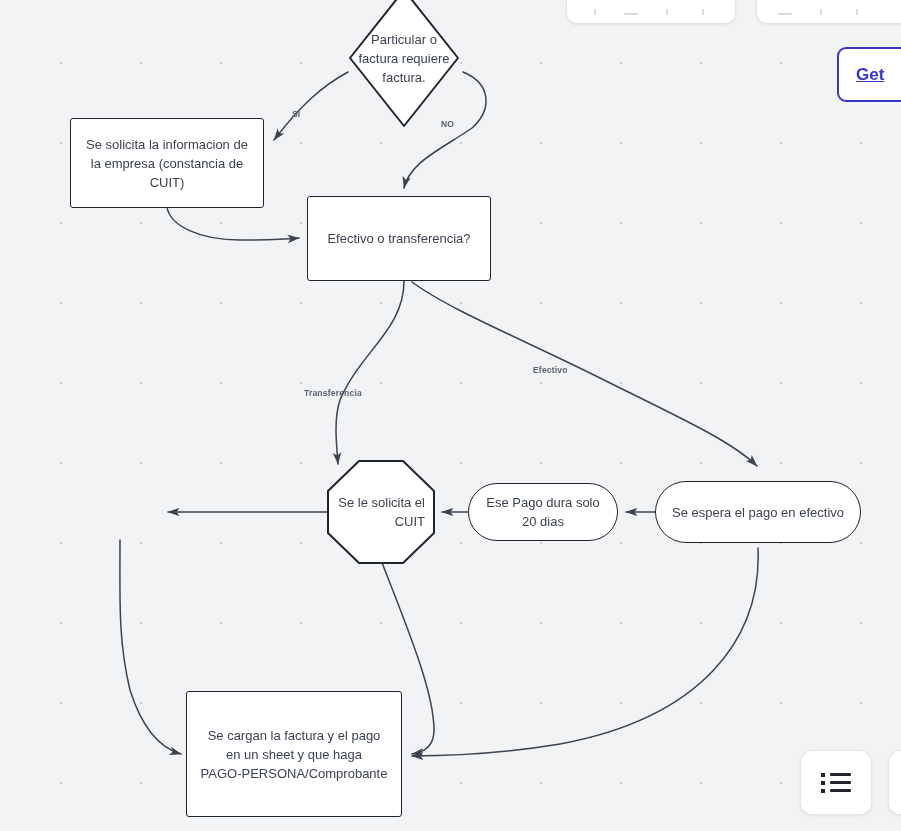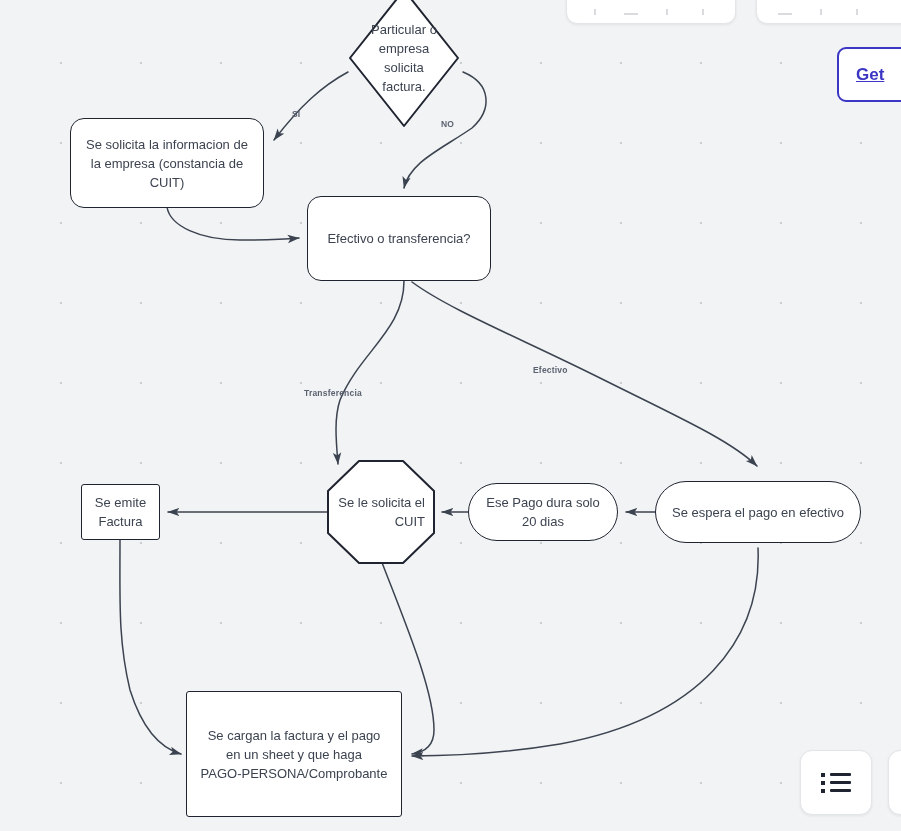--- a/index.html
+++ b/index.html
@@ -30,21 +30,21 @@
     align-items: center;
     justify-content: center;
     text-align: center;
     color: #3c4350;
     font-size: 13px;
     line-height: 19px;
     padding: 4px 8px;
     z-index: 3;
   }
   .n-rect { border-radius: 3px; }
-  .n-round { border-radius: 14px; }
+  .n-round { border-radius: 3px; }
   .n-pill { border-radius: 60px; }
   .n-diamond-wrap {
     position: absolute;
     z-index: 3;
     display: flex; align-items: center; justify-content: center;
   }
   .n-diamond-shape {
     position: absolute; left: 0; top: 0; width: 100%; height: 100%;
   }
   .n-diamond-label {
@@ -162,43 +162,37 @@
       <path d="M758,548 C762,640 700,718 560,744 C500,754 450,756 412,756" marker-end="url(#ah)"></path>
     </g>
   </svg>
 
   <div class="n-diamond-wrap" style="left:348px; top:-12px; width:112px; height:140px;">
     <svg class="n-diamond-shape" viewBox="0 0 112 140" preserveAspectRatio="none">
       <polygon points="56,2 110,70 56,138 2,70" fill="#ffffff" stroke="#1f2430" stroke-width="2" stroke-linejoin="round"></polygon>
     </svg>
     <div class="n-diamond-label">
       <div>Particular o</div>
-      <div>empresa solicita</div>
+      <div>factura requiere</div>
       <div>factura.</div>
     </div>
   </div>
 
   <div class="node n-round" style="left:70px; top:118px; width:194px; height:90px;">
     <div>
       <div>Se solicita la informacion de</div>
       <div>la empresa (constancia de</div>
       <div>CUIT)</div>
     </div>
   </div>
 
   <div class="node n-round" style="left:307px; top:196px; width:184px; height:85px;">
     <span>Efectivo o transferencia?</span>
   </div>
 
-  <div class="node n-rect" style="left:81px; top:484px; width:79px; height:56px;">
-    <div>
-      <div>Se emite</div>
-      <div>Factura</div>
-    </div>
-  </div>
 
   <div class="n-oct-wrap" style="left:326px; top:459px; width:110px; height:106px;">
     <svg class="n-oct-shape" viewBox="0 0 110 106" preserveAspectRatio="none">
       <polygon points="33,2 77,2 108,32 108,74 77,104 33,104 2,74 2,32" fill="#ffffff" stroke="#1f2430" stroke-width="2" stroke-linejoin="round"></polygon>
     </svg>
     <div class="n-oct-label">
       <div>Se le solicita el</div>
       <div>CUIT</div>
     </div>
   </div>

